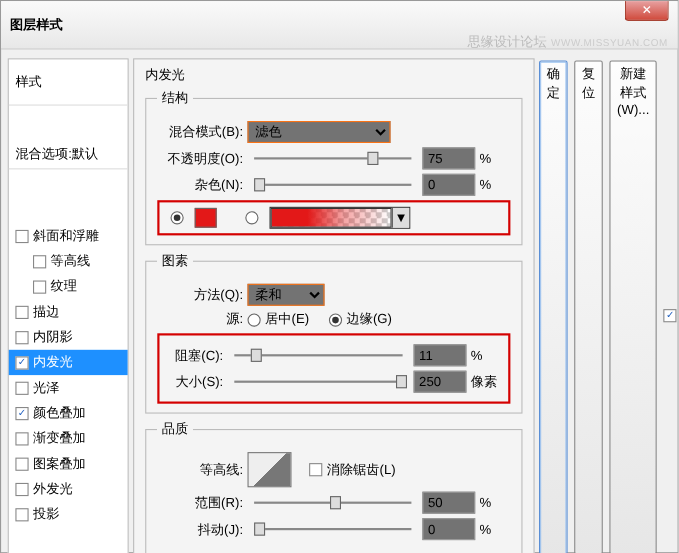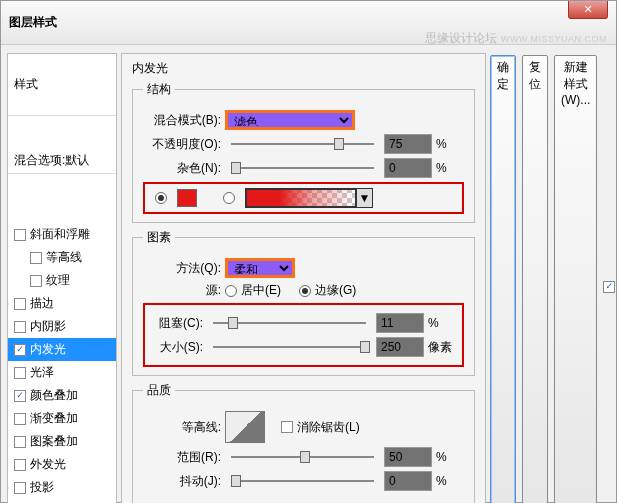--- a/index.html
+++ b/index.html
@@ -5,35 +5,35 @@
 * { box-sizing: border-box; margin: 0; padding: 0; font-family: "Microsoft YaHei", SimSun, sans-serif; font-size: 12px; }
 body { background: #f0f0f0; width: 617px; height: 503px; position: relative; }
 .window { width: 617px; height: 503px; background: #f0f0f0; border: 1px solid #999; }
 .titlebar { height: 44px; background: linear-gradient(#fafafa, #e8e8e8); border-bottom: 1px solid #ccc; display: flex; align-items: center; padding: 0 8px; position: relative; }
 .titlebar-title { font-weight: bold; }
 .close-btn { position: absolute; top: 0; right: 8px; width: 40px; height: 18px; background: linear-gradient(#e7a0a0,#d04a3c); border: 1px solid #a03020; border-top:none; border-radius: 0 0 3px 3px; display:flex; align-items:center; justify-content:center; color:#fff; font-size:11px;}
 .watermark { position:absolute; top: 30px; right:10px; color:#bbb; font-size:11px; }
 .watermark .en { font-size:9px; letter-spacing:0.5px; margin-left:4px; color:#ccc;}
 .content { display:flex; height: calc(100% - 28px); padding: 8px 6px 8px 6px; gap: 4px; }
 .sidebar { width: 110px; border: 1px solid #bbb; background:#fff; }
-.sidebar-header { padding: 22px 6px; border-bottom: 1px solid #ddd; }
+.sidebar-header { padding: 12px 6px; border-bottom: 1px solid #ddd; }
 .sidebar-sub { padding: 4px 6px; border-bottom: 1px solid #ddd; margin-top: 32px; }
 .sidebar-list { padding: 2px 0; margin-top: 47px; }
 .s-item { display:flex; align-items:center; padding: 3px 6px; gap:4px; cursor:pointer; }
 .s-item.indent { padding-left: 22px; }
 .s-item.selected { background: #1e90ff; color:#fff; }
 .chk { width:12px; height:12px; border:1px solid #888; background:#fff; display:inline-flex; align-items:center; justify-content:center; font-size:9px; color:#2060c0; line-height:1; flex:0 0 12px;}
 .main { flex:1; border:1px solid #bbb; background:#f4f4f4; padding:6px 10px 6px 10px; overflow:hidden; position:relative;}
 .main-title { margin-bottom:4px; }
 fieldset { border:1px solid #bbb; margin-bottom:6px; padding:8px 10px 8px 10px; }
 legend { padding:0 4px; }
 .row { display:flex; align-items:center; margin:4px 0; gap:4px; }
 .row label.lbl { width:78px; text-align:right; display:inline-block;}
 .row label.lbl2 { width:52px; text-align:right; display:inline-block;}
-select, .sel { border:3px solid #f97316; background:#8b5cf6; height:20px; padding:1px 2px; }
+select, .sel { border:1px solid #f97316; background:#737373; height:20px; padding:1px 2px; }
 .slider { flex:1; height:16px; position:relative; margin:0 6px; }
 .slider::before { content:""; position:absolute; left:0; right:0; top:7px; height:2px; background:#888; }
 .thumb { position:absolute; top:2px; width:10px; height:12px; background:#ddd; border:1px solid #666; }
 .num { width:48px; height:20px; border:1px solid #999; background:#737373; padding:1px 4px; text-align:left; }
 .unit { width:28px; }
 .radio { width:12px; height:12px; border:1px solid #666; border-radius:50%; background:#fff; display:inline-flex; align-items:center; justify-content:center; }
 .radio.sel::after{content:"";width:6px;height:6px;border-radius:50%;background:#333;}
 .swatch-red { width:20px; height:18px; background:#e31818; border:1px solid #666; }
 .grad { width:110px; height:18px; background:linear-gradient(to right,#e31818,#e31818 30%, rgba(227,24,24,0.4) 60%, rgba(227,24,24,0) 100%), repeating-conic-gradient(#ccc 0 25%, #fff 0 50%) 0/10px 10px; border:1px solid #333; }
 .grad-wrap{ display:flex; border:1px solid #333; }

